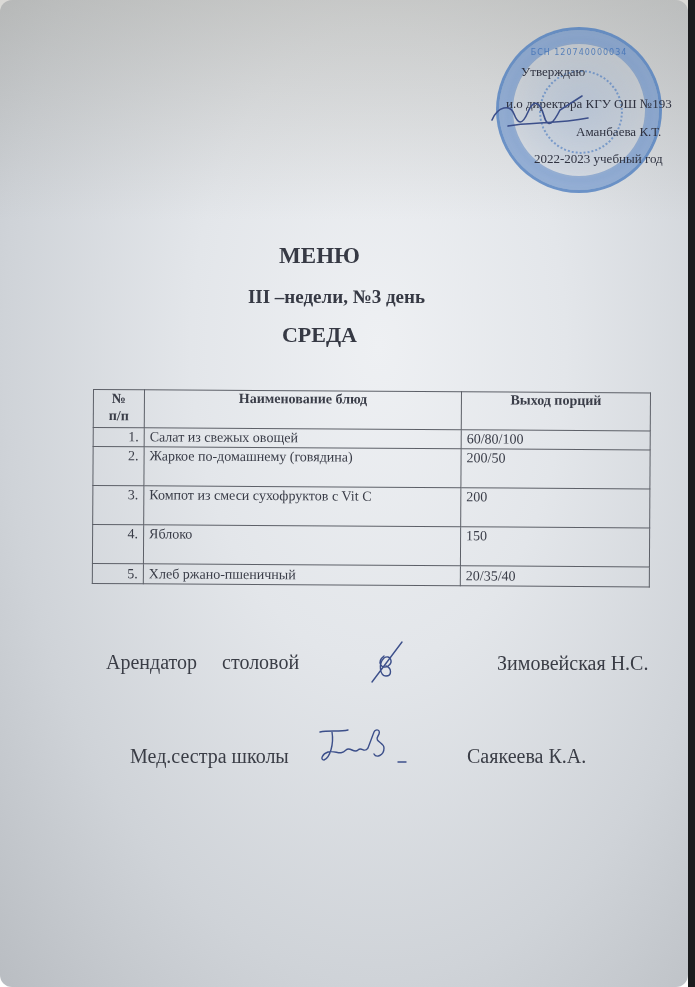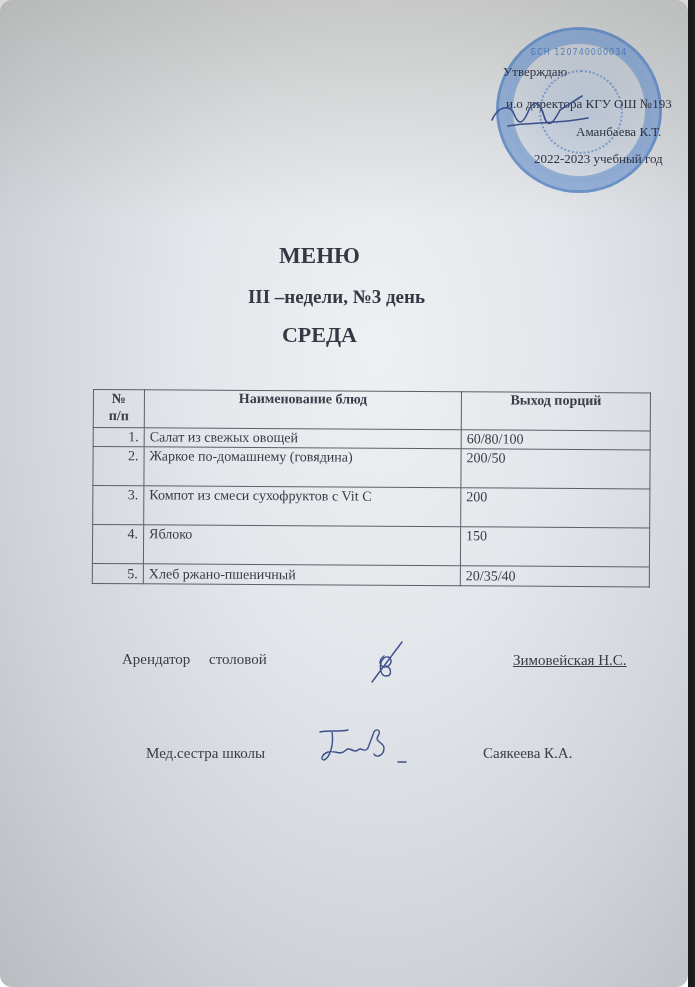--- a/index.html
+++ b/index.html
@@ -53,33 +53,33 @@
     table.menu td, table.menu th { border: 1px solid #5d6068; padding: 0 5px; vertical-align: top; }
     table.menu th { font-weight: bold; font-size: 14px; }
     th.col-num { width: 40px; text-align: center; line-height: 17px; padding-top: 2px; height: 37px; }
     th.col-name { width: 306px; text-align: center; padding-top: 7px; }
     th.col-yield { text-align: center; vertical-align: middle; padding-top: 4px; }
     td.num { text-align: right; padding-right: 6px; }
     tr.h-short td { height: 18px; line-height: 18px; }
     tr.h-tall td { height: 38px; line-height: 18px; }
     tr.h-5 td { height: 19px; line-height: 19px; }
     td.yield { padding-top: 4px; }
-    .sign-row { position: absolute; font-size: 15px; color: #3a3d46; white-space: nowrap; margin-left: 16px; }
+    .sign-row { position: absolute; font-size: 20px; color: #3a3d46; white-space: nowrap; }
     .sig { position: absolute; }
   </style>
 </head>
 <body>
 
 <div class="page">
 
   <div class="stamp">
     <div class="stamp-text">БСН 120740000034</div>
     <div class="stamp-inner"></div>
   </div>
-  <div class="approval" style="left:503px; top:64px;">Утверждаю</div>
+  <div class="approval" style="left:521px; top:64px;">Утверждаю</div>
   <div class="approval" style="left:506px; top:96px;">и.о директора КГУ ОШ №193</div>
   <div class="approval" style="left:576px; top:124px;">Аманбаева К.Т.</div>
   <div class="approval" style="left:534px; top:151px;">2022-2023 учебный год</div>
   <svg class="sig-director" viewBox="0 0 110 42">
     <path d="M4 28 C 10 14, 22 12, 26 22 S 34 34, 40 20 S 52 10, 56 24 S 66 30, 72 18 L 94 4 M 20 34 C 40 30, 70 32, 100 26" fill="none" stroke="#3c4f8a" stroke-width="1.6" stroke-linecap="round"></path>
   </svg>
 
   <div class="title-block title1">МЕНЮ</div>
   <div class="title-block title2">III –недели, №3 день</div>
   <div class="title-block title3">СРЕДА</div>
@@ -124,21 +124,21 @@
     </tbody>
   </table>
 
   <div class="sign-row" style="left:106px; top:651px;">
     <span>Арендатор</span>&nbsp;&nbsp;&nbsp;&nbsp;
     <span>столовой</span>
   </div>
   <svg class="sig" style="left:368px; top:640px;" width="40" height="45" viewBox="0 0 40 45">
     <path d="M34 2 L 4 42 M 16 16 C 8 22, 14 30, 20 26 C 26 22, 22 14, 16 18 C 10 24, 12 36, 18 36 C 24 36, 24 28, 18 26" fill="none" stroke="#3c4f8a" stroke-width="1.4" stroke-linecap="round"></path>
   </svg>
-  <div class="sign-row" style="left:497px; top:652px;text-decoration:underline;">Зимовейская Н.С.</div>
+  <div class="sign-row" style="left:497px; top:652px;">Зимовейская Н.С.</div>
 
   <div class="sign-row" style="left:130px; top:745px;">Мед.сестра школы</div>
   <svg class="sig" style="left:318px; top:726px;" width="92" height="42" viewBox="0 0 92 42">
     <path d="M2 6 C 10 4, 22 6, 30 4 M 14 6 C 16 18, 12 32, 6 34 C 2 34, 4 28, 10 26 C 18 24, 22 30, 28 24 C 32 20, 36 28, 40 24 C 44 20, 46 28, 50 22 L 56 6 C 58 2, 64 4, 60 10 C 56 16, 66 16, 66 22 C 66 30, 58 32, 56 28 M 80 36 L 88 36" fill="none" stroke="#3c4f8a" stroke-width="1.4" stroke-linecap="round"></path>
   </svg>
   <div class="sign-row" style="left:467px; top:745px;">Саякеева К.А.</div>
 </div>
 <div class="edge-strip"></div>
 
 </body></html>

